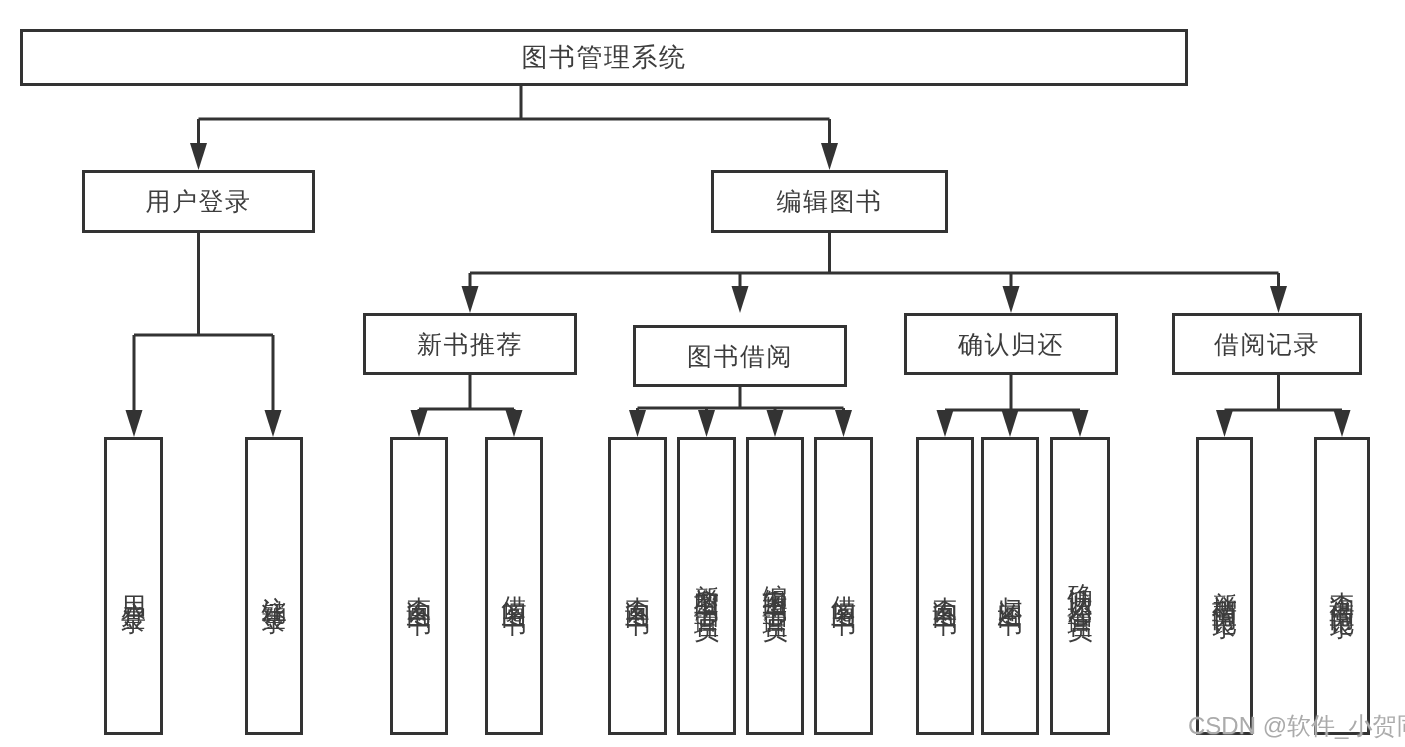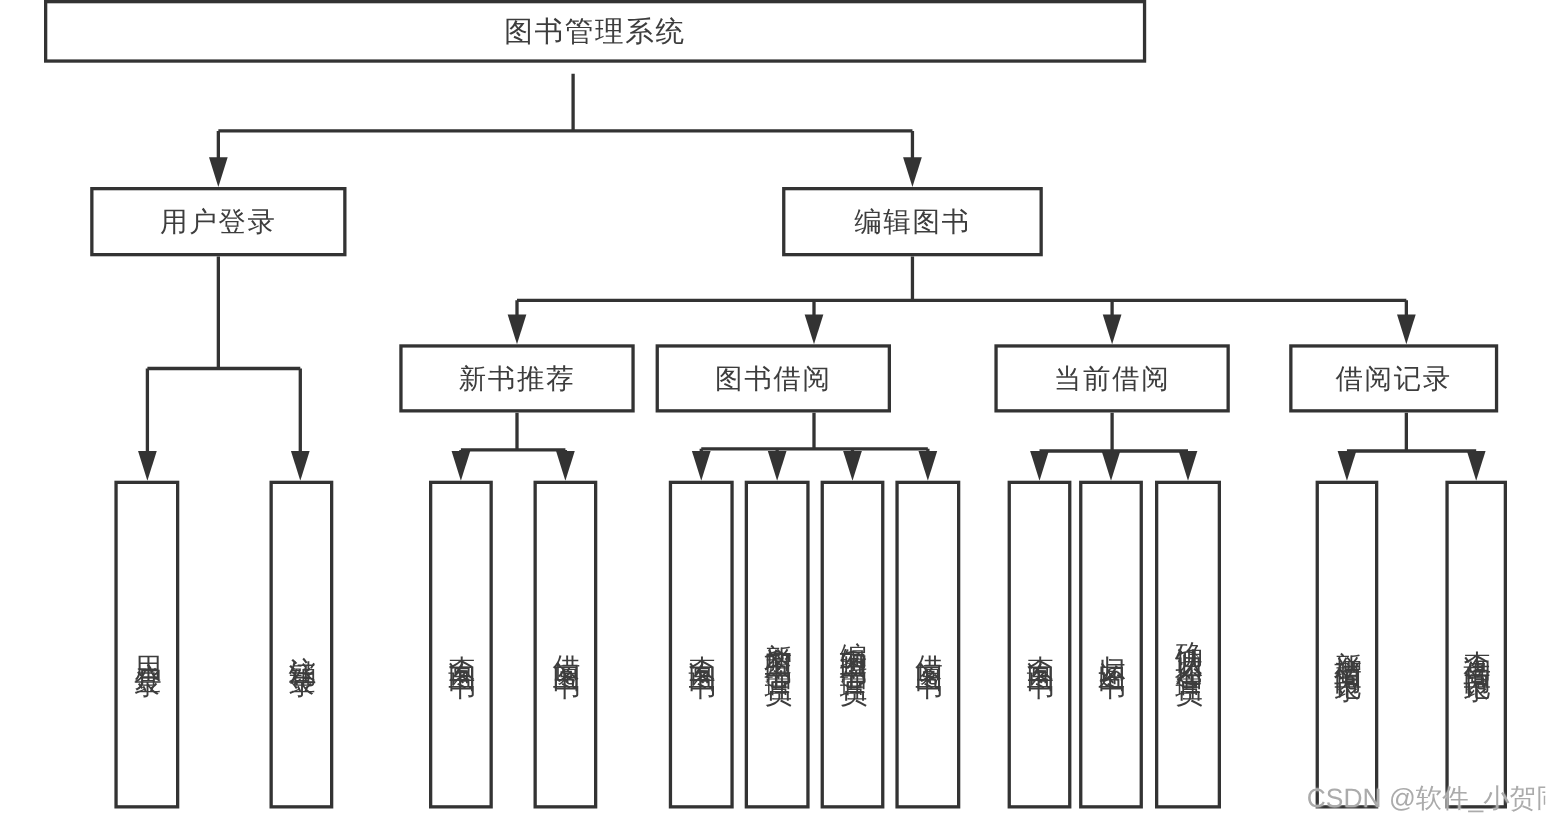--- a/index.html
+++ b/index.html
@@ -23,29 +23,29 @@
   .root-label{font-size:26px;}
   .leaf{
     writing-mode:vertical-rl;
     text-orientation:mixed;
     font-size:25px;
     letter-spacing:5px;
     line-height:1;
     color:#3d3d3d;
   }
   
-  .root{left:20px;top:0;width:1002px;height:57px;margin-left:20px;}
+  .root{left:20px;top:29px;width:1168px;height:57px;}
   .lvl2{top:170px;height:63px;}
   .lvl3{top:313px;height:62px;}
   .leafbox{top:437px;height:298px;}
   
   #n-user-login{left:82px;width:233px;}
   #n-book-mgmt{left:711px;width:237px;}
   #n-new-book{left:363px;width:214px;}
-  #n-borrow{left:596px;width:214px;}
+  #n-borrow{left:633px;width:214px;margin-top:12px;}
   #n-current{left:904px;width:214px;}
   #n-record{left:1172px;width:190px;}
   #lf-a1{left:104px;width:59px;}
   #lf-a2{left:245px;width:58px;}
   #lf-b1{left:390px;width:58px;}
   #lf-b2{left:485px;width:58px;}
   #lf-c1{left:608px;width:59px;}
   #lf-c2{left:677px;width:59px;}
   #lf-c3{left:746px;width:58px;}
   #lf-c4{left:814px;width:59px;}
@@ -110,21 +110,21 @@
     <span class="hlabel">编辑图书</span>
   </div>
 
   <div class="node lvl3" id="n-new-book">
     <span class="hlabel">新书推荐</span>
   </div>
   <div class="node lvl3" id="n-borrow">
     <span class="hlabel">图书借阅</span>
   </div>
   <div class="node lvl3" id="n-current">
-    <span class="hlabel">当前借阅</span>
+    <span class="hlabel">确认归还</span>
   </div>
   <div class="node lvl3" id="n-record">
     <span class="hlabel">借阅记录</span>
   </div>
 
   <div class="node leafbox" id="lf-a1">
     <span class="leaf">用户登录</span>
   </div>
   <div class="node leafbox" id="lf-a2">
     <span class="leaf">注销登录</span>

